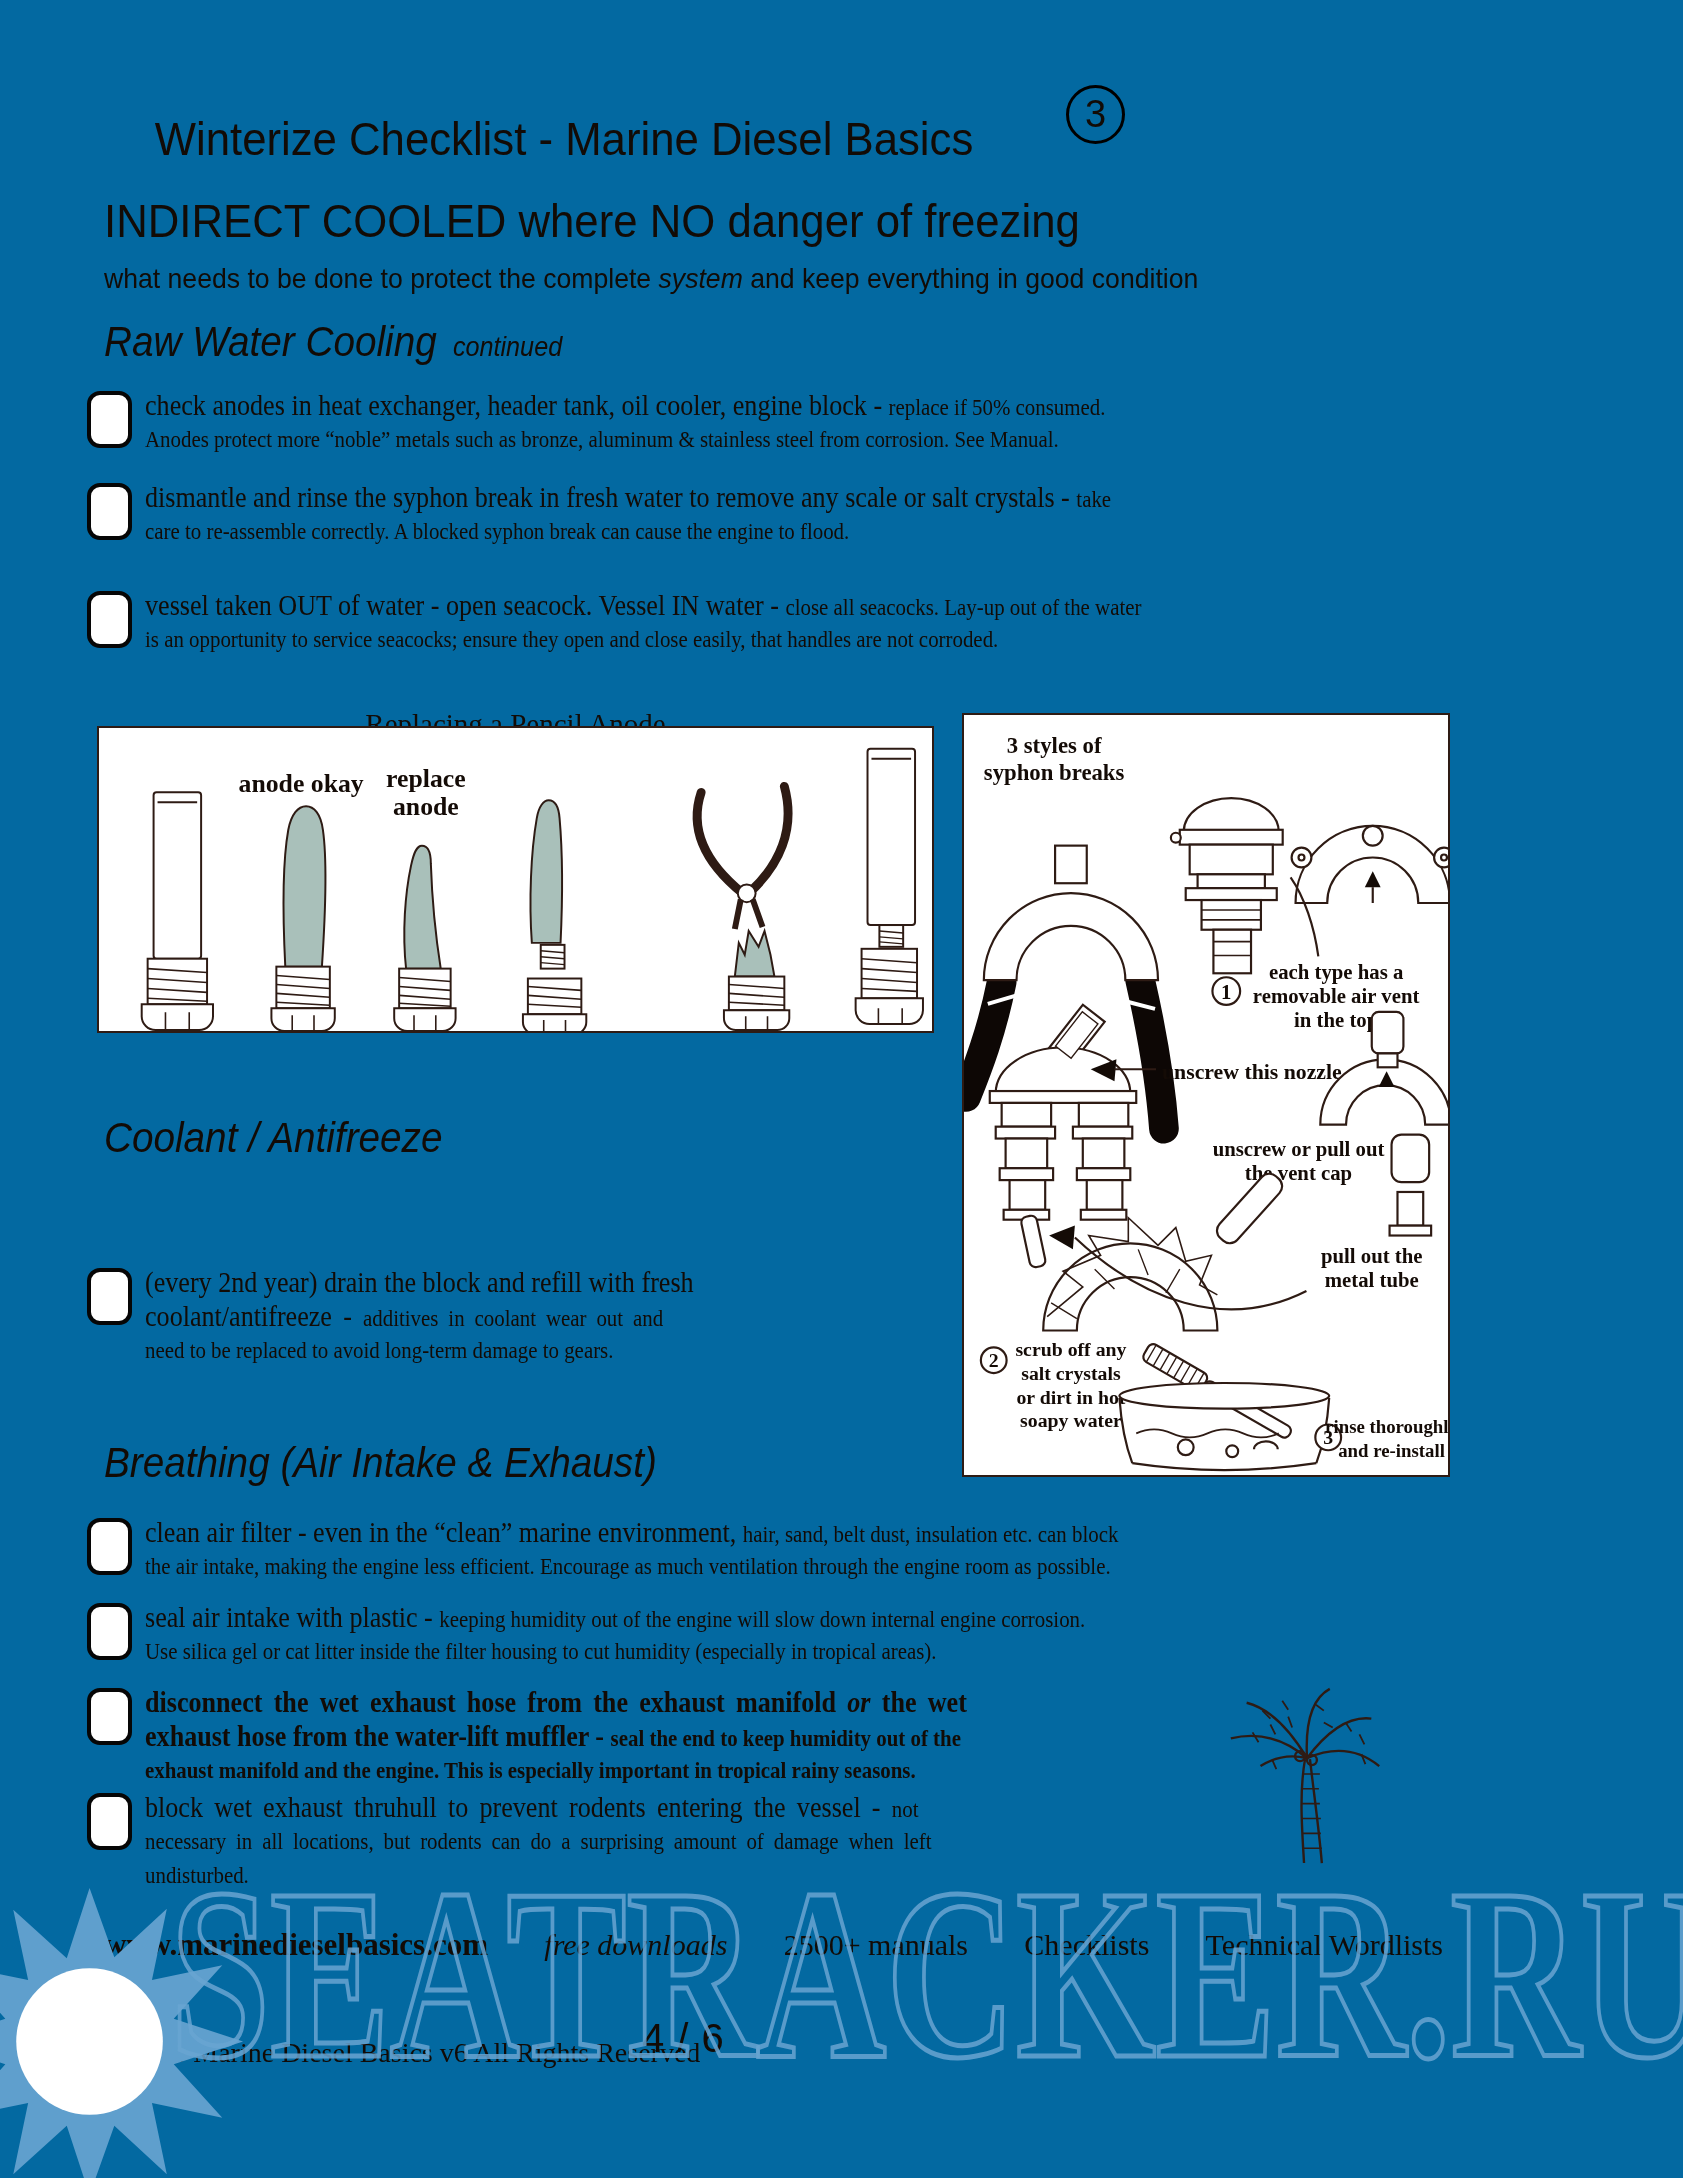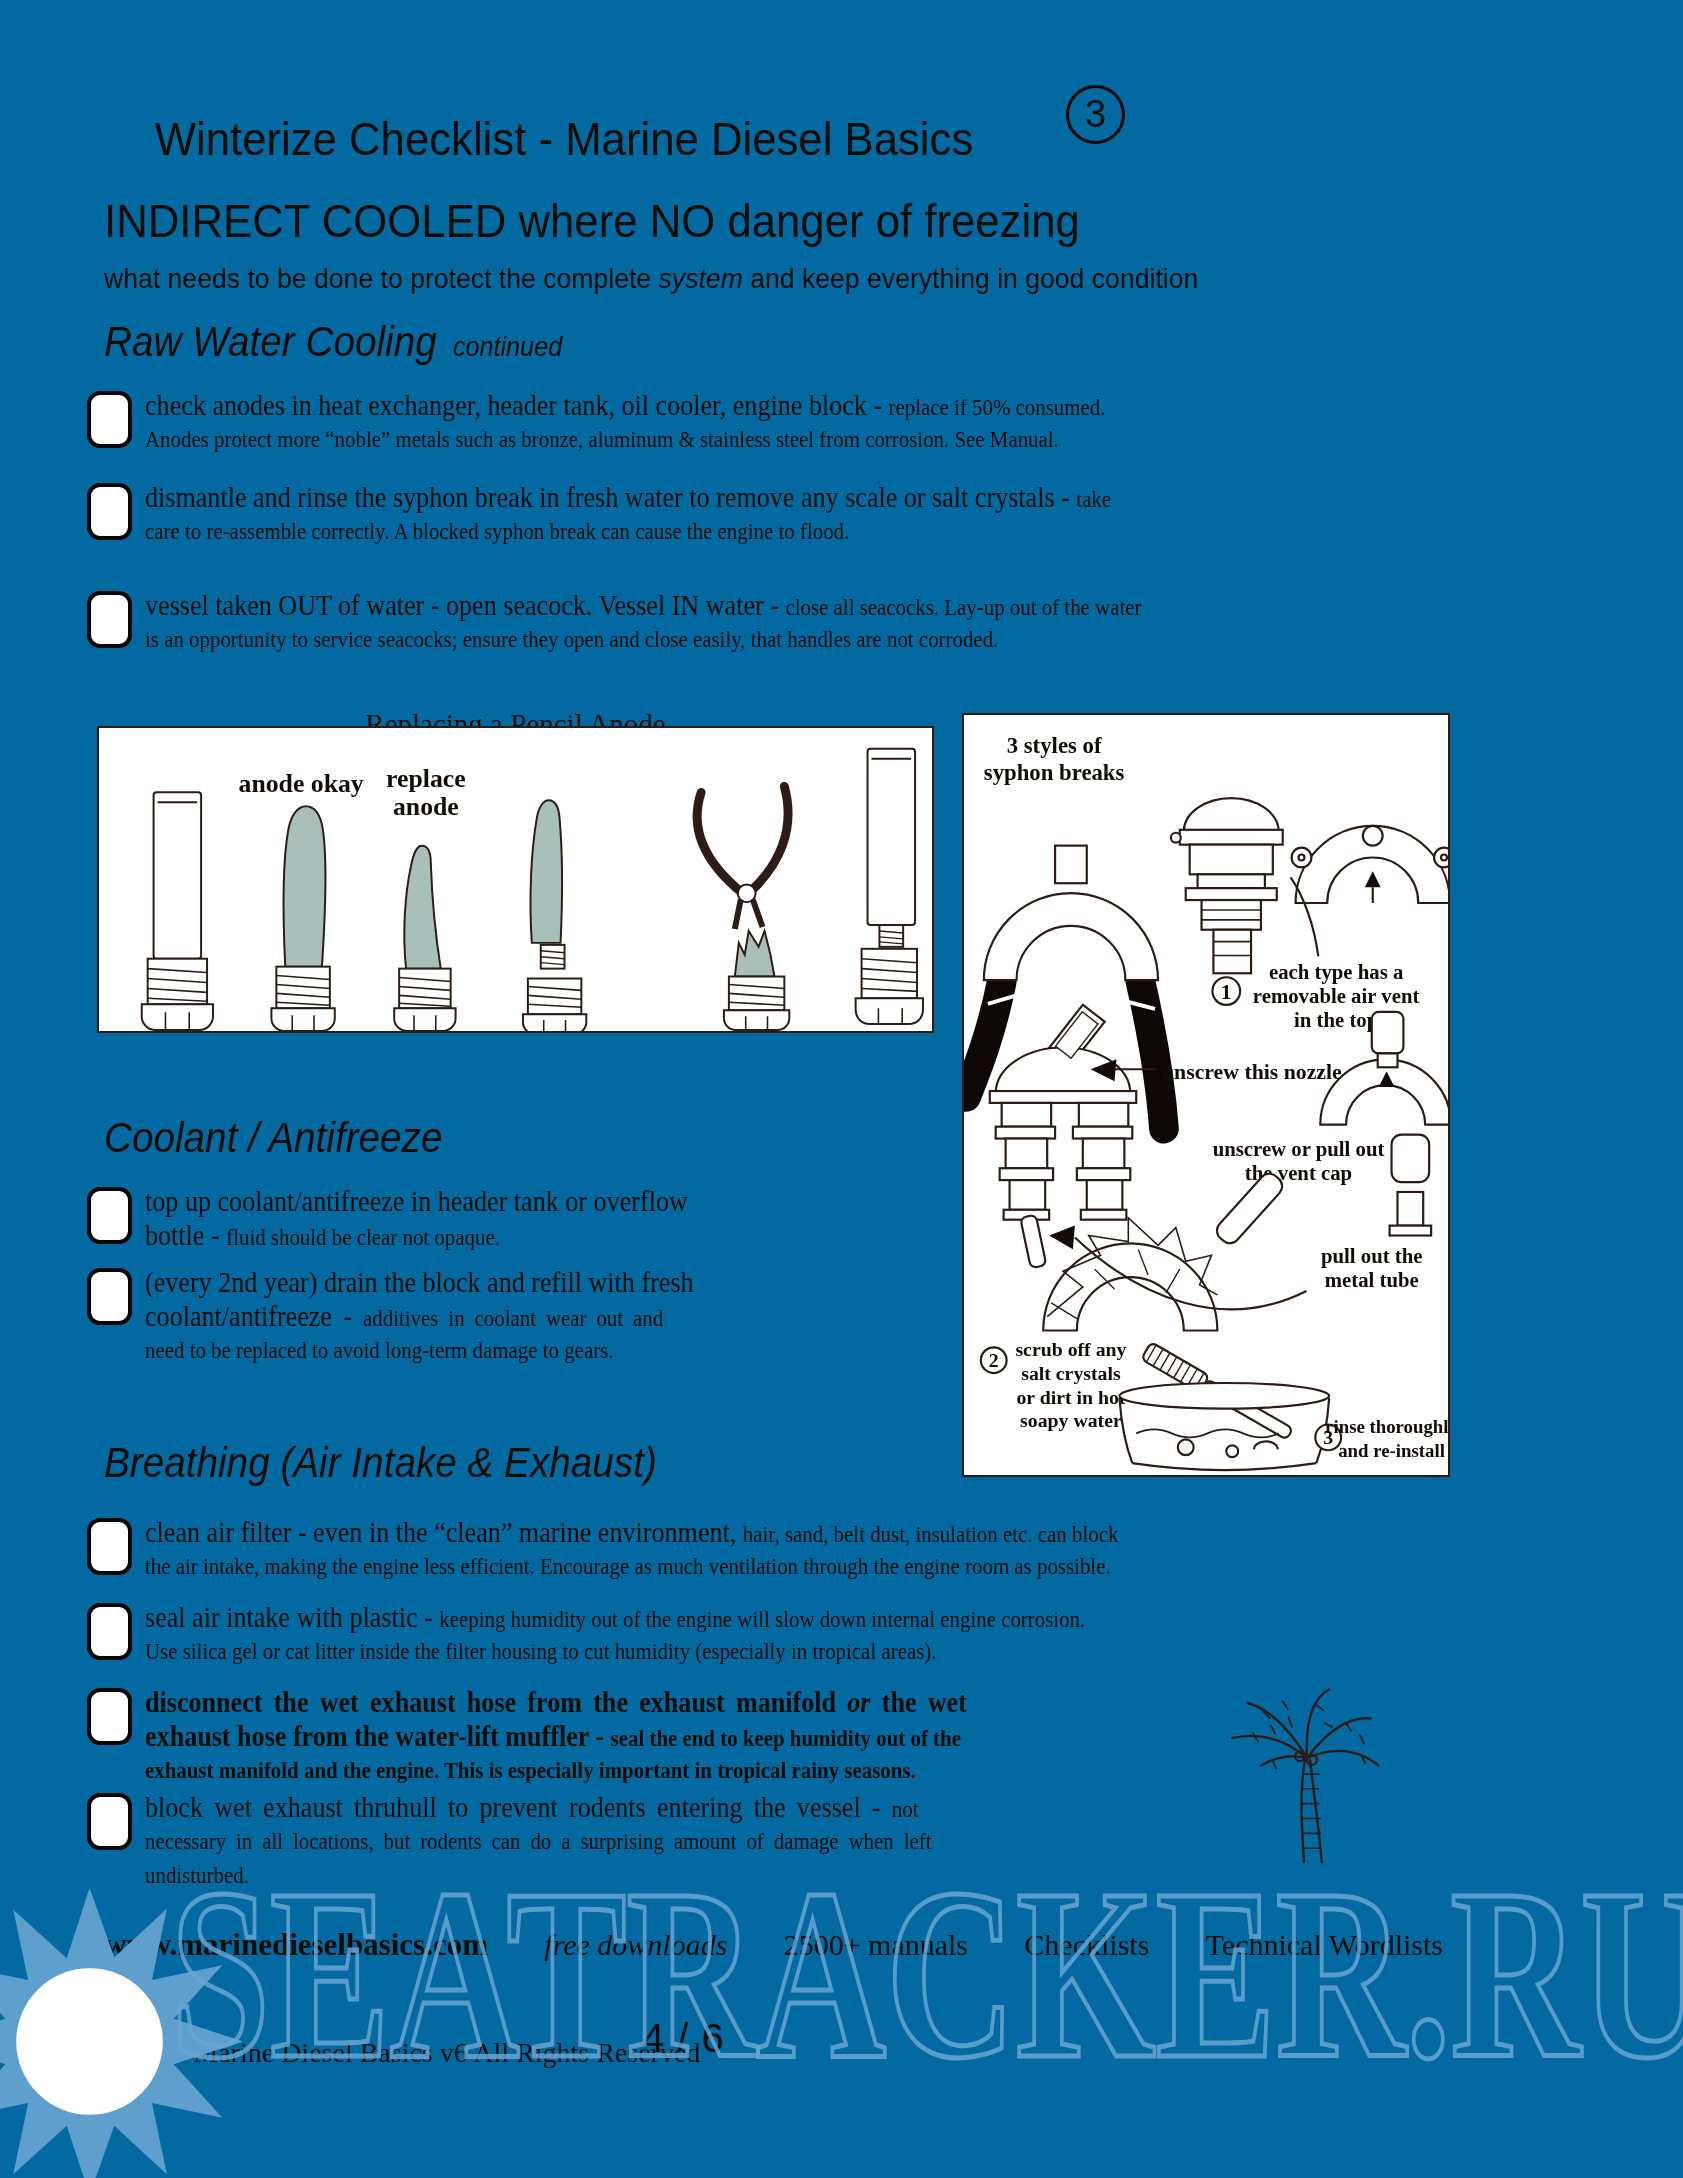--- a/index.html
+++ b/index.html
@@ -290,27 +290,20 @@
         <text x="1404" y="1448" font-size="19" text-anchor="middle" stroke="none">rinse thoroughly</text>
         <text x="1404" y="1472" font-size="19" text-anchor="middle" stroke="none">and re-install</text>
       </g>
     </svg>
   </div>
 
   <div class="abs sechead" style="left:104px;top:1113px;">
     <span>Coolant / Antifreeze</span>
   </div>
 
-  <div class="abs row" style="left:87px;top:1184px;width:693px;">
-    <span class="cbx"></span>
-    <div class="txt">
-      <div class="line m">top up coolant/antifreeze in header tank or overflow</div>
-      <div class="line"><span class="m">bottle - </span><span class="s">fluid should be clear not opaque.</span></div>
-    </div>
-  </div>
 
   <div class="abs row" style="left:87px;top:1265px;width:693px;">
     <span class="cbx"></span>
     <div class="txt">
       <div class="line m">(every 2nd year) drain the block and refill with fresh</div>
       <div class="line j"><span class="m">coolant/antifreeze - </span><span class="s">additives in coolant wear out and</span></div>
       <div class="line s">need to be replaced to avoid long-term damage  to gears.</div>
     </div>
   </div>
 

